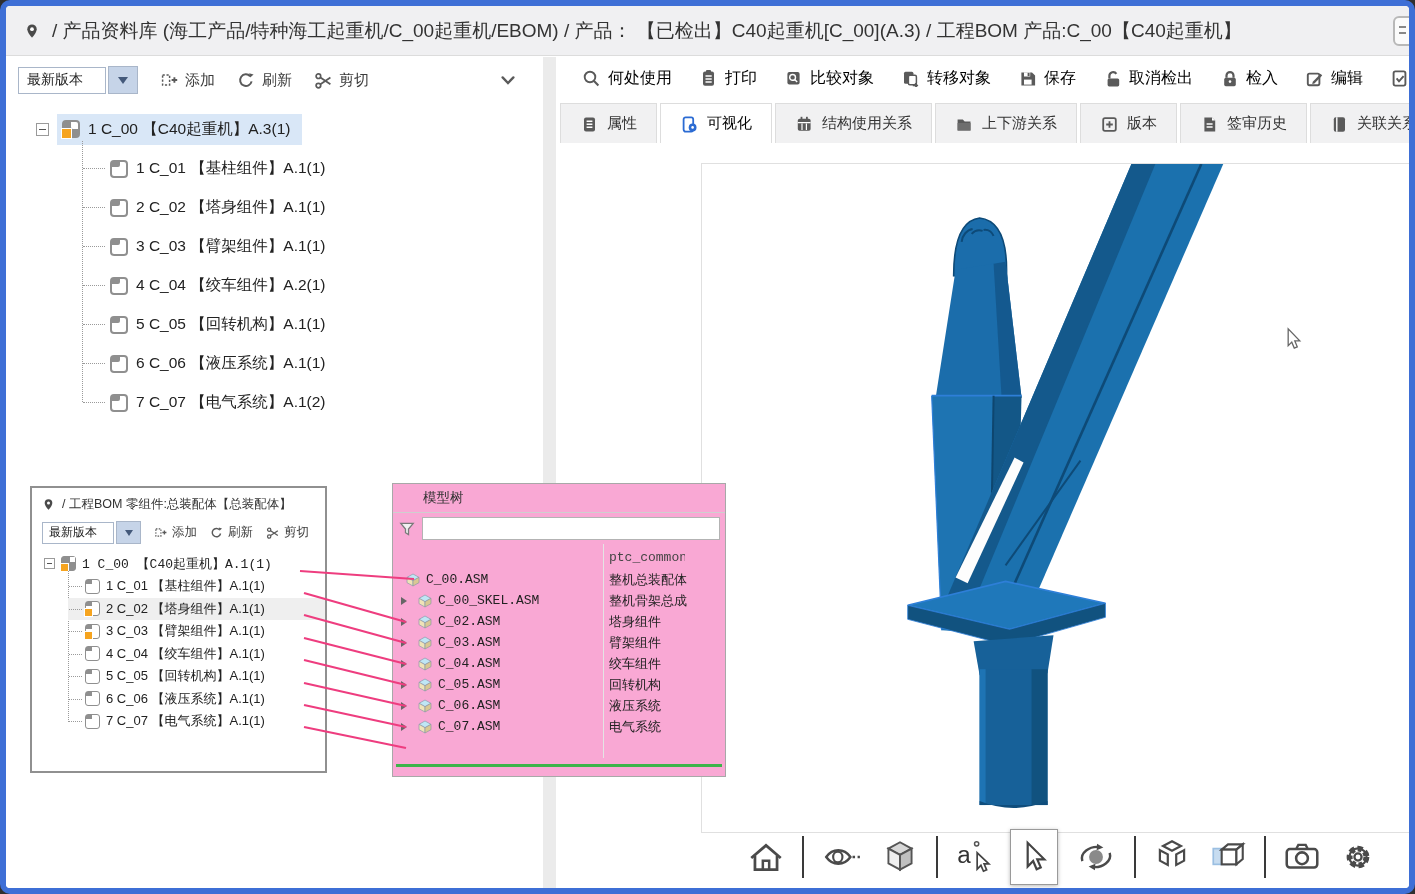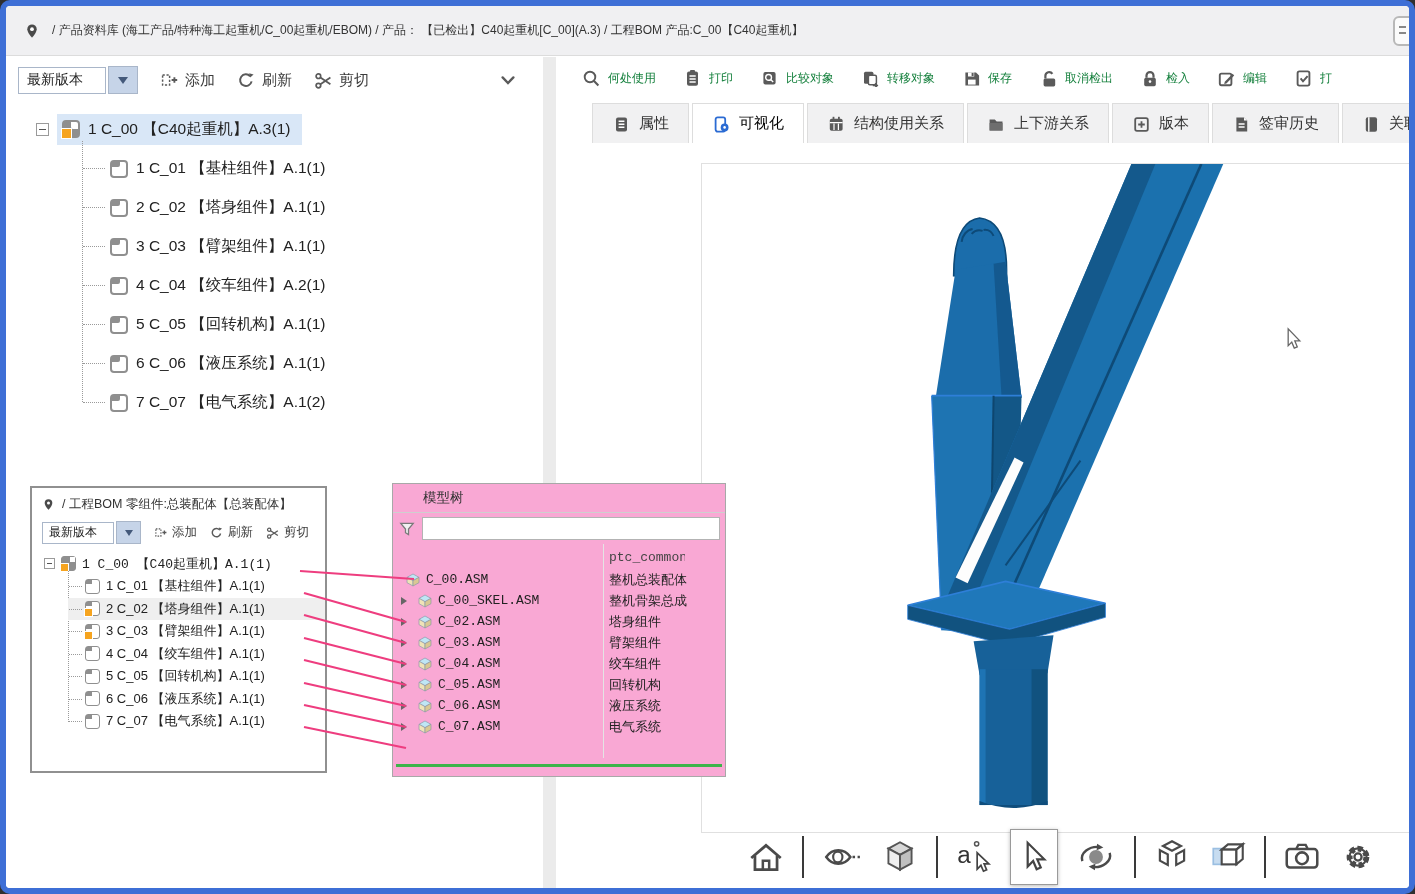--- a/index.html
+++ b/index.html
@@ -2,21 +2,21 @@
 <html><head>
 <meta charset="utf-8">
 <style>
   html,body{margin:0;padding:0;background:#2f2f2f;}
   *{box-sizing:border-box;}
   body{font-family:"Liberation Sans","DejaVu Sans",sans-serif;}
   .stage{position:relative;width:1415px;height:894px;background:#3e6fd6;border-radius:10px;overflow:hidden;}
   .app{position:absolute;left:6px;top:6px;width:1403px;height:882px;background:#fff;border-radius:4px;overflow:hidden;}
 
   
-  .topbar{position:absolute;left:0;top:0;width:100%;height:50px;background:#f0f0f2;border-bottom:1px solid #dcdcdc;display:flex;align-items:center;gap:12px;padding:0 18px;font-size:12px;color:#333;white-space:nowrap;overflow:hidden;}
+  .topbar{position:absolute;left:0;top:0;width:100%;height:50px;background:#f0f0f2;border-bottom:1px solid #dcdcdc;display:flex;align-items:center;gap:12px;padding:0 18px;font-size:19px;color:#333;white-space:nowrap;overflow:hidden;}
   .partial-btn{position:absolute;right:-8px;top:10px;width:24px;height:30px;border:2px solid #b8b8b8;border-radius:6px;background:#fbfbfb;}
   .partial-btn i{display:block;width:7px;height:2px;background:#888;margin:8px 0 0 4px;}
   .partial-btn i+i{margin-top:4px;}
 
   
   .left-panel{position:absolute;left:0;top:51px;width:537px;bottom:0;background:#fff;}
   .panel-divider{position:absolute;left:537px;top:51px;width:13px;bottom:0;background:#ebebeb;}
   .right-panel{position:absolute;left:550px;top:51px;right:0;bottom:0;background:#fff;}
 
   
@@ -39,23 +39,23 @@
   .children::before{content:"";position:absolute;left:0;top:-8px;bottom:20px;border-left:1px dotted #9a9a9a;}
   .child-row{display:flex;align-items:center;gap:8px;height:39px;position:relative;padding-left:28px;}
   .child-row::before{content:"";position:absolute;left:1px;top:19px;width:22px;border-top:1px dotted #9a9a9a;}
   .obj-icon{width:18px;height:18px;border:2px solid #8f8f8f;border-radius:4px;background:#fff;position:relative;flex:none;}
   .obj-icon::before{content:"";position:absolute;left:0;top:0;width:8px;height:5px;background:#8f8f8f;border-bottom-right-radius:2px;}
   .obj-icon.root{background:#8f8f8f;}
   .obj-icon.root::before{left:auto;right:0;top:0;width:7px;height:7px;background:#fff;border-radius:0 2px 0 2px;}
   .obj-icon.co::after{content:"";position:absolute;left:-3px;bottom:-3px;width:9px;height:9px;background:#f6a41f;border:1px solid #fff;}
 
   
-  .detail-toolbar{height:42px;display:flex;align-items:center;gap:27px;padding-left:26px;font-size:12px;color:#15803d;white-space:nowrap;overflow:hidden;}
+  .detail-toolbar{height:42px;display:flex;align-items:center;gap:27px;padding-left:26px;font-size:16px;color:#000000;white-space:nowrap;overflow:hidden;}
   .dt-btn{display:flex;align-items:center;gap:8px;flex:none;}
-  .tab-strip{height:44px;display:flex;align-items:flex-end;padding-left:4px;gap:3px;white-space:nowrap;overflow:hidden;margin-left:32px;}
+  .tab-strip{height:44px;display:flex;align-items:flex-end;padding-left:4px;gap:3px;white-space:nowrap;overflow:hidden;}
   .tab{height:40px;display:flex;align-items:center;gap:9px;padding:0 19px;background:#f1f1f2;border:1px solid #dddddd;border-bottom:none;font-size:15px;color:#333;flex:none;}
   .tab.active{background:#fff;color:#000000;}
 
   
   .viewport{position:absolute;left:145px;top:106px;width:713px;height:670px;border:1px solid #e0e0e0;border-right:none;background:#fff;}
   .viewport svg{display:block;width:100%;height:100%;}
 
   
   .viewer-toolbar{position:absolute;left:190px;bottom:1px;height:60px;display:flex;align-items:center;gap:16px;}
   .vsep{width:2px;height:42px;background:#3a3a3a;flex:none;}

